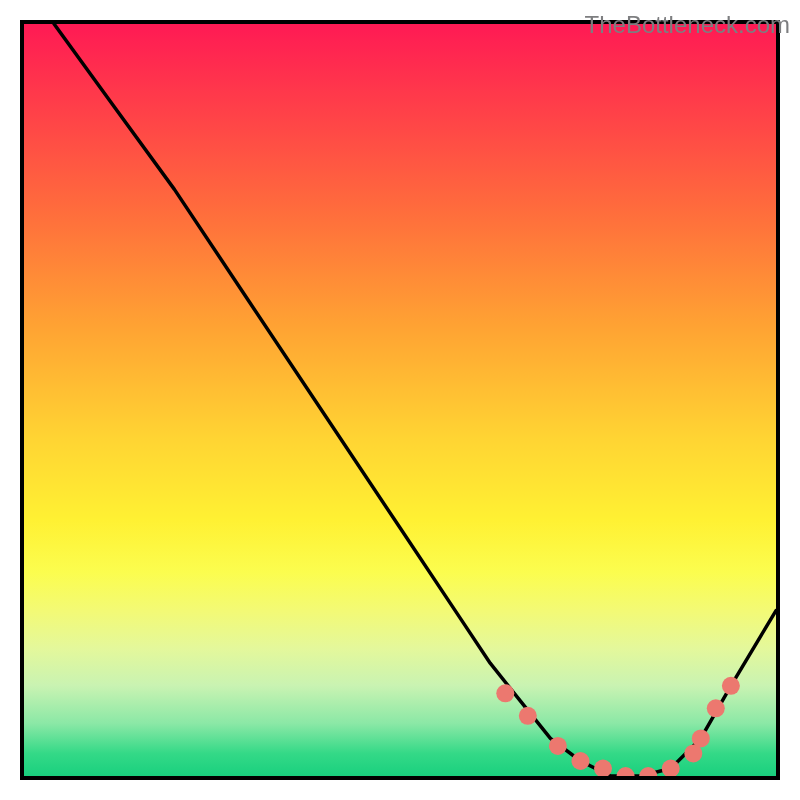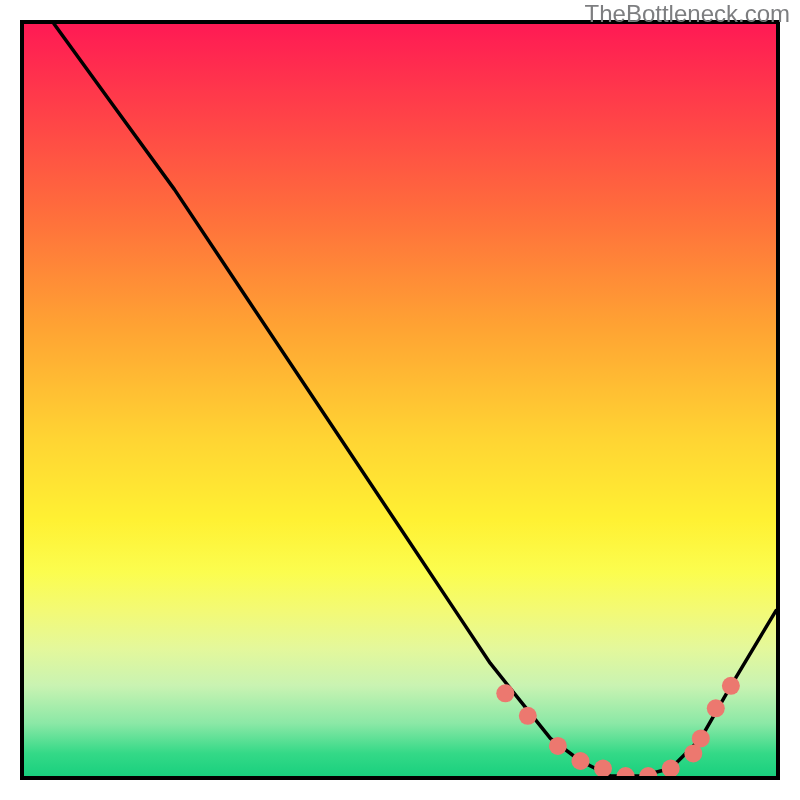--- a/index.html
+++ b/index.html
@@ -11,21 +11,21 @@
     font-family: Arial, Helvetica, sans-serif;
     overflow: hidden;
   }
   .wrap {
     position: relative;
     width: 800px;
     height: 800px;
   }
   .attribution {
     position: absolute;
-    top: 0;
+    top: 11px;
     right: 10px;
     font-size: 24px;
     color: #7d7e80;
     font-family: Arial, sans-serif;
     letter-spacing: 0px;
     z-index: 5;
   }
   .plot-area {
     position: absolute;
     left: 20px;

